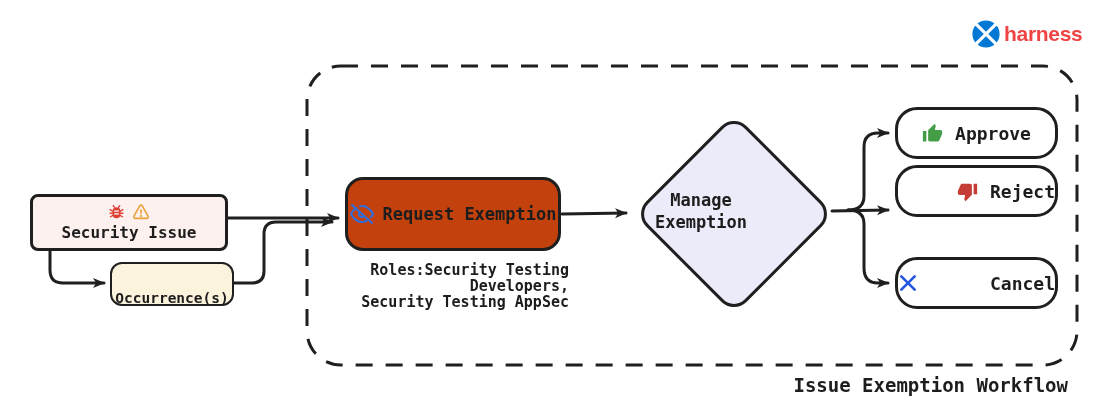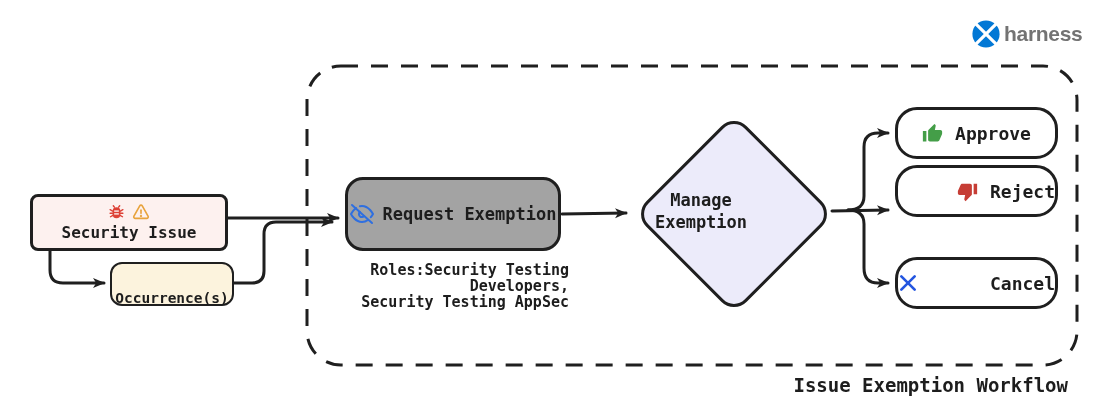--- a/index.html
+++ b/index.html
@@ -13,21 +13,21 @@
 
   .security-issue{left:30px;top:194px;width:198px;height:57px;background:#fdf1ef;
     border:3px solid #1f1f1f;border-radius:8px;flex-direction:column;gap:2px;}
   .security-issue .icons{display:flex;gap:7px;align-items:center;}
   .security-issue .lbl{font-size:16px;}
 
   .occurrences{left:110px;top:262px;width:124px;height:44px;background:#fcf3dd;
     border:2.5px solid #1f1f1f;border-radius:12px;}
   .occurrences .lbl{font-size:14.5px;margin-top:28px;}
 
-  .request-exemption{left:345px;top:177px;width:216px;height:74px;background:#a3a3a3;
+  .request-exemption{left:345px;top:177px;width:216px;height:74px;background:#c2410c;
     border:3px solid #1f1f1f;border-radius:18px;gap:9px;}
   .request-exemption .lbl{font-size:17px;}
 
   .note{position:absolute;text-align:right;font-size:15px;font-weight:700;line-height:16px;color:#1d1d1d;}
   .roles-note{left:337px;top:262px;width:232px;}
   .role-note{left:628px;top:322px;width:206px;}
 
   .diamond{position:absolute;left:663px;top:143px;width:136px;height:136px;
     background:#ecebfa;border:3px solid #1f1f1f;border-radius:18px;transform:rotate(45deg);}
   .diamond-label{position:absolute;left:641px;top:143px;width:180px;height:136px;
@@ -38,21 +38,21 @@
     border-radius:22px;gap:12px;}
   .action .lbl{font-size:18px;}
   .approve{top:107px;}
   .reject{top:165px;justify-content:flex-end;}
   .cancel{top:257px;justify-content:space-between;}
 
   .workflow-title{position:absolute;right:35px;top:374px;font-size:19px;font-weight:700;white-space:nowrap;}
 
   .brand{position:absolute;left:971px;top:19px;display:flex;align-items:center;gap:3px;}
   .brand .wordmark{font-family:"Liberation Sans","DejaVu Sans",sans-serif;font-weight:600;
-    font-size:21px;color:#737373;letter-spacing:-0.3px;}
+    font-size:21px;color:#ef4444;letter-spacing:-0.3px;}
 
   .icon{display:inline-flex;flex:none;}
 </style>
 </head>
 <body>
 
 <div class="canvas">
 
   <svg class="wires" viewBox="0 0 1103 418">
     <defs>

